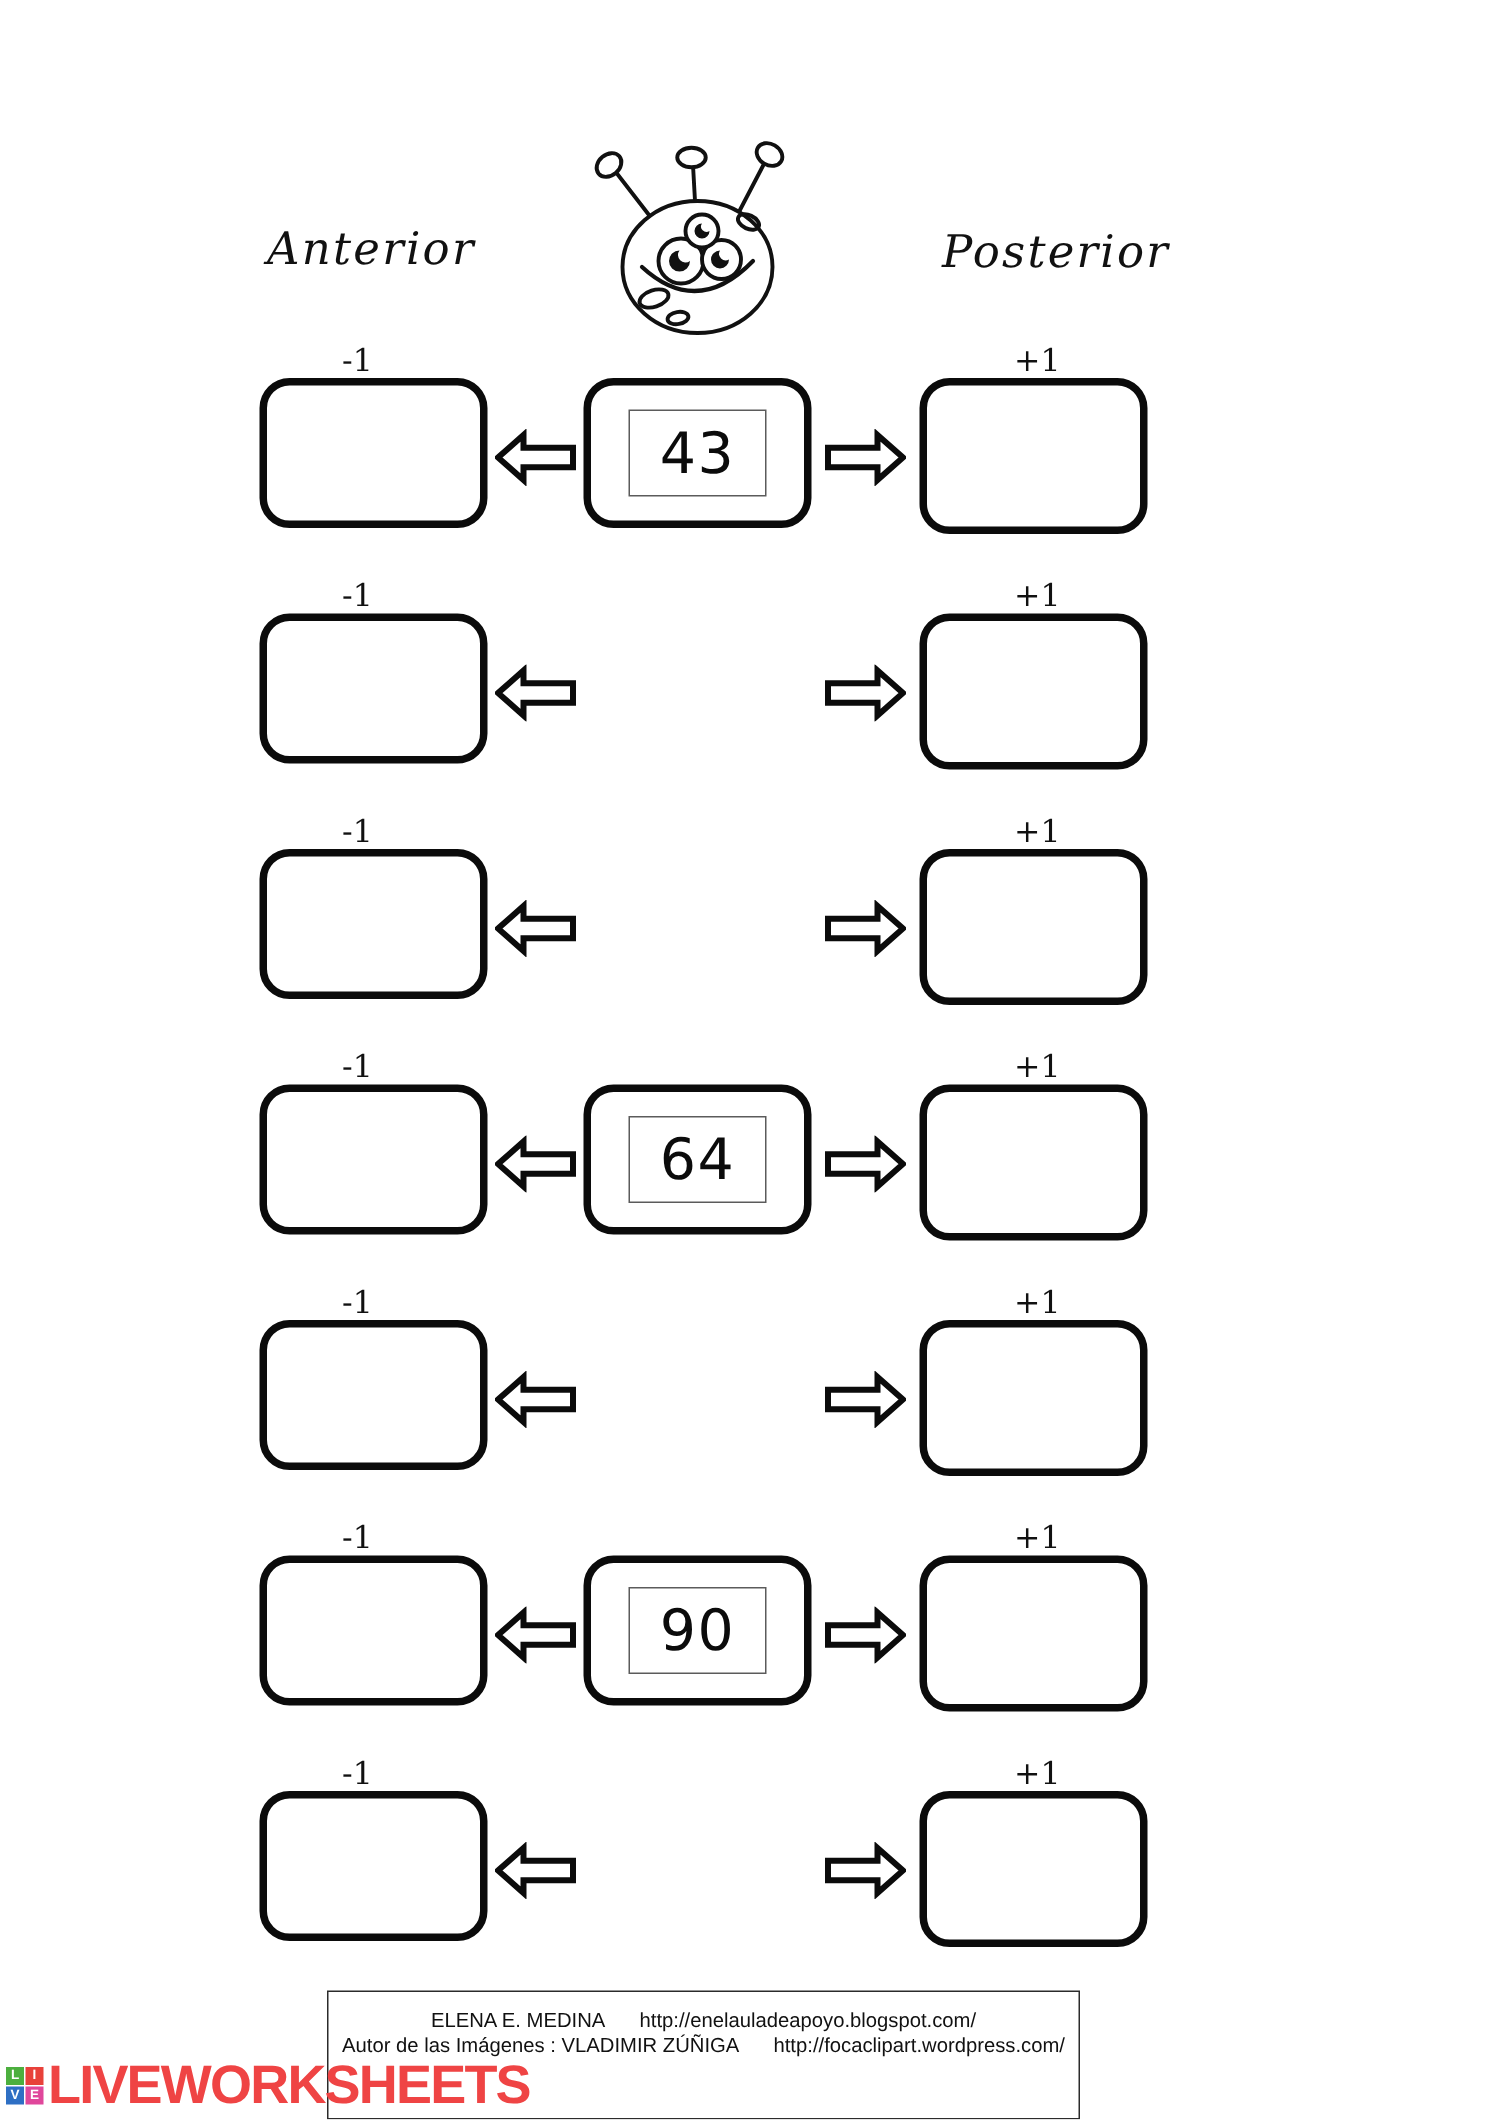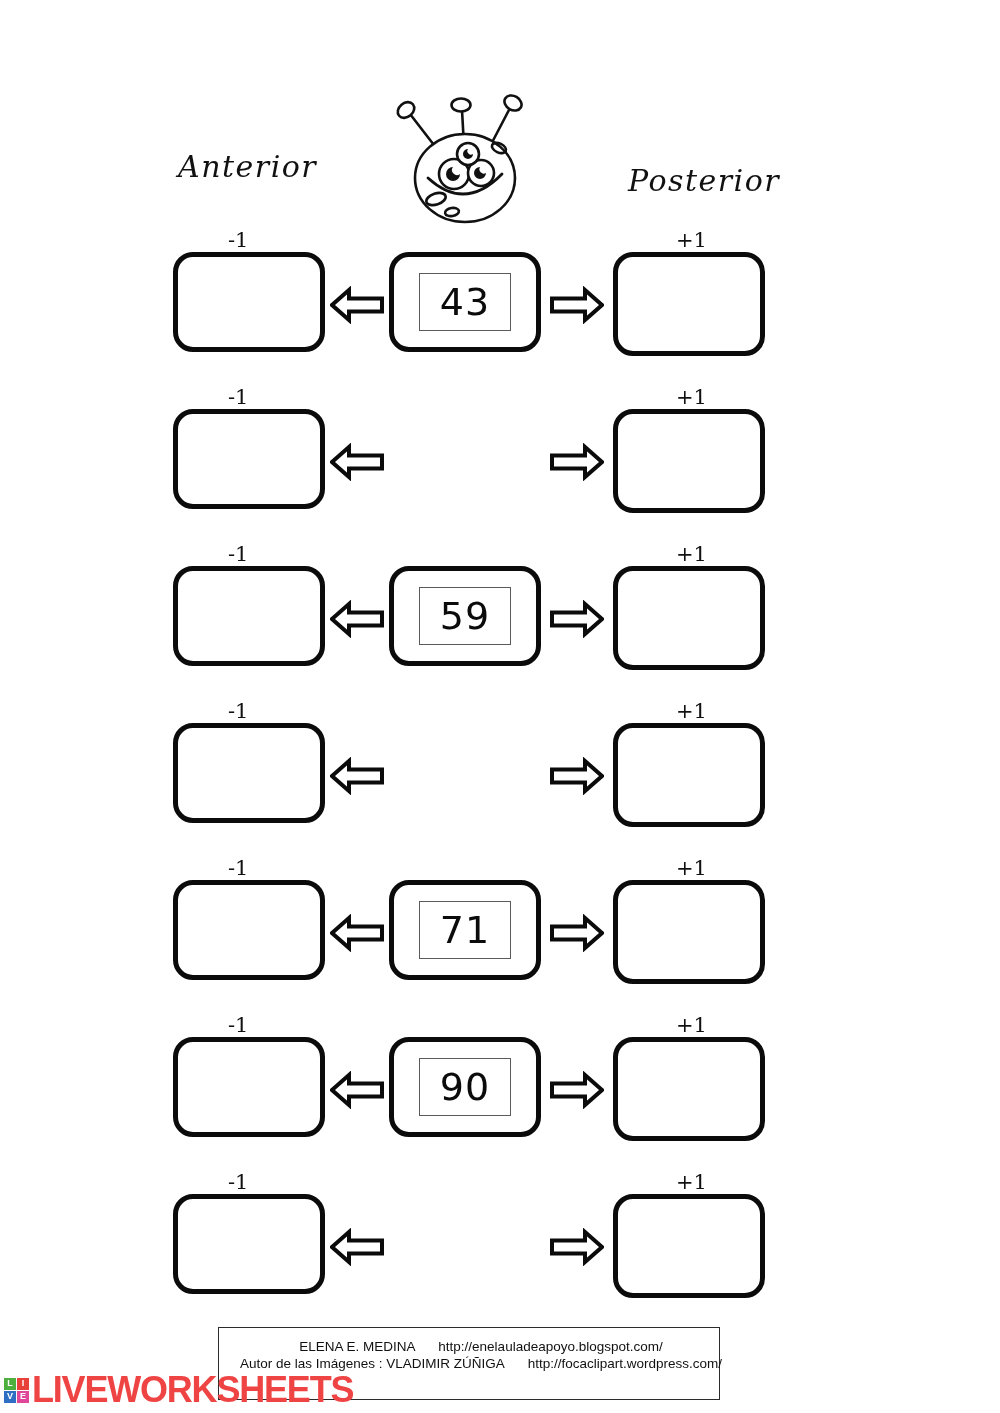--- a/index.html
+++ b/index.html
@@ -24,21 +24,21 @@
     position: absolute;
     font-family: "DejaVu Serif", serif;
     font-style: italic;
     font-size: 30px;
     font-weight: 400;
     letter-spacing: 1.5px;
     color: #111;
     white-space: nowrap;
   }
   #heading-anterior { left: 178px; top: 149px; }
-  #heading-posterior { left: 628px; top: 163px; }
+  #heading-posterior { left: 628px; top: 151px; }
 
   
   #alien {
     position: absolute;
     left: 382px;
     top: 86px;
     width: 165px;
     height: 140px;
   }
 
@@ -115,25 +115,24 @@
   }
   .arrow.left  { left: 330px; }
   .arrow.right { left: 550px; }
 
   
   #credits {
     position: absolute;
     left: 218px;
     top: 1327px;
     width: 502px;
-    height: 73px;
+    height: 86px;
     border: 1px solid #2b2b2b;
     background: #ffffff;
     box-sizing: border-box;
-    padding-left: 12px;
   }
   .credit-line {
     position: absolute;
     width: 100%;
     text-align: center;
     font-family: "Liberation Sans", sans-serif;
     font-size: 13.5px;
     color: #111;
     white-space: nowrap;
   }
@@ -248,54 +247,49 @@
           </svg></div>
         <div class="answer-box right"></div>
       </div>
       <div class="row" style="top: 542px;">
         <div class="op-label left">-1</div>
         <div class="op-label right">+1</div>
         <div class="answer-box left"></div>
         <div class="arrow left"><svg viewBox="0 0 54 38" width="54" height="38" xmlns="http://www.w3.org/2000/svg">
             <path d="M2,19 L19,4 L19,12.5 L52,12.5 L52,25.5 L19,25.5 L19,34 Z" fill="#ffffff" stroke="#0b0b0b" stroke-width="4" stroke-linejoin="miter"></path>
           </svg></div>
+        <div class="arrow right"><svg viewBox="0 0 54 38" width="54" height="38" xmlns="http://www.w3.org/2000/svg">
+            <path d="M52,19 L35,4 L35,12.5 L2,12.5 L2,25.5 L35,25.5 L35,34 Z" fill="#ffffff" stroke="#0b0b0b" stroke-width="4" stroke-linejoin="miter"></path>
+          </svg></div>
+        <div class="answer-box right"></div>
+      </div>
+      <div class="row" style="top: 699px;">
+        <div class="op-label left">-1</div>
+        <div class="op-label right">+1</div>
+        <div class="answer-box left"></div>
+        <div class="arrow left"><svg viewBox="0 0 54 38" width="54" height="38" xmlns="http://www.w3.org/2000/svg">
+            <path d="M2,19 L19,4 L19,12.5 L52,12.5 L52,25.5 L19,25.5 L19,34 Z" fill="#ffffff" stroke="#0b0b0b" stroke-width="4" stroke-linejoin="miter"></path>
+          </svg></div>
         <div class="center-box">
           <div class="inner-frame">
-            <span class="number">59</span>
+            <span class="number">64</span>
           </div>
         </div>
         <div class="arrow right"><svg viewBox="0 0 54 38" width="54" height="38" xmlns="http://www.w3.org/2000/svg">
             <path d="M52,19 L35,4 L35,12.5 L2,12.5 L2,25.5 L35,25.5 L35,34 Z" fill="#ffffff" stroke="#0b0b0b" stroke-width="4" stroke-linejoin="miter"></path>
           </svg></div>
         <div class="answer-box right"></div>
       </div>
-      <div class="row" style="top: 699px;">
-        <div class="op-label left">-1</div>
-        <div class="op-label right">+1</div>
-        <div class="answer-box left"></div>
-        <div class="arrow left"><svg viewBox="0 0 54 38" width="54" height="38" xmlns="http://www.w3.org/2000/svg">
-            <path d="M2,19 L19,4 L19,12.5 L52,12.5 L52,25.5 L19,25.5 L19,34 Z" fill="#ffffff" stroke="#0b0b0b" stroke-width="4" stroke-linejoin="miter"></path>
-          </svg></div>
-        <div class="arrow right"><svg viewBox="0 0 54 38" width="54" height="38" xmlns="http://www.w3.org/2000/svg">
-            <path d="M52,19 L35,4 L35,12.5 L2,12.5 L2,25.5 L35,25.5 L35,34 Z" fill="#ffffff" stroke="#0b0b0b" stroke-width="4" stroke-linejoin="miter"></path>
-          </svg></div>
-        <div class="answer-box right"></div>
-      </div>
       <div class="row" style="top: 856px;">
         <div class="op-label left">-1</div>
         <div class="op-label right">+1</div>
         <div class="answer-box left"></div>
         <div class="arrow left"><svg viewBox="0 0 54 38" width="54" height="38" xmlns="http://www.w3.org/2000/svg">
             <path d="M2,19 L19,4 L19,12.5 L52,12.5 L52,25.5 L19,25.5 L19,34 Z" fill="#ffffff" stroke="#0b0b0b" stroke-width="4" stroke-linejoin="miter"></path>
           </svg></div>
-        <div class="center-box">
-          <div class="inner-frame">
-            <span class="number">71</span>
-          </div>
-        </div>
         <div class="arrow right"><svg viewBox="0 0 54 38" width="54" height="38" xmlns="http://www.w3.org/2000/svg">
             <path d="M52,19 L35,4 L35,12.5 L2,12.5 L2,25.5 L35,25.5 L35,34 Z" fill="#ffffff" stroke="#0b0b0b" stroke-width="4" stroke-linejoin="miter"></path>
           </svg></div>
         <div class="answer-box right"></div>
       </div>
       <div class="row" style="top: 1013px;">
         <div class="op-label left">-1</div>
         <div class="op-label right">+1</div>
         <div class="answer-box left"></div>
         <div class="arrow left"><svg viewBox="0 0 54 38" width="54" height="38" xmlns="http://www.w3.org/2000/svg">

